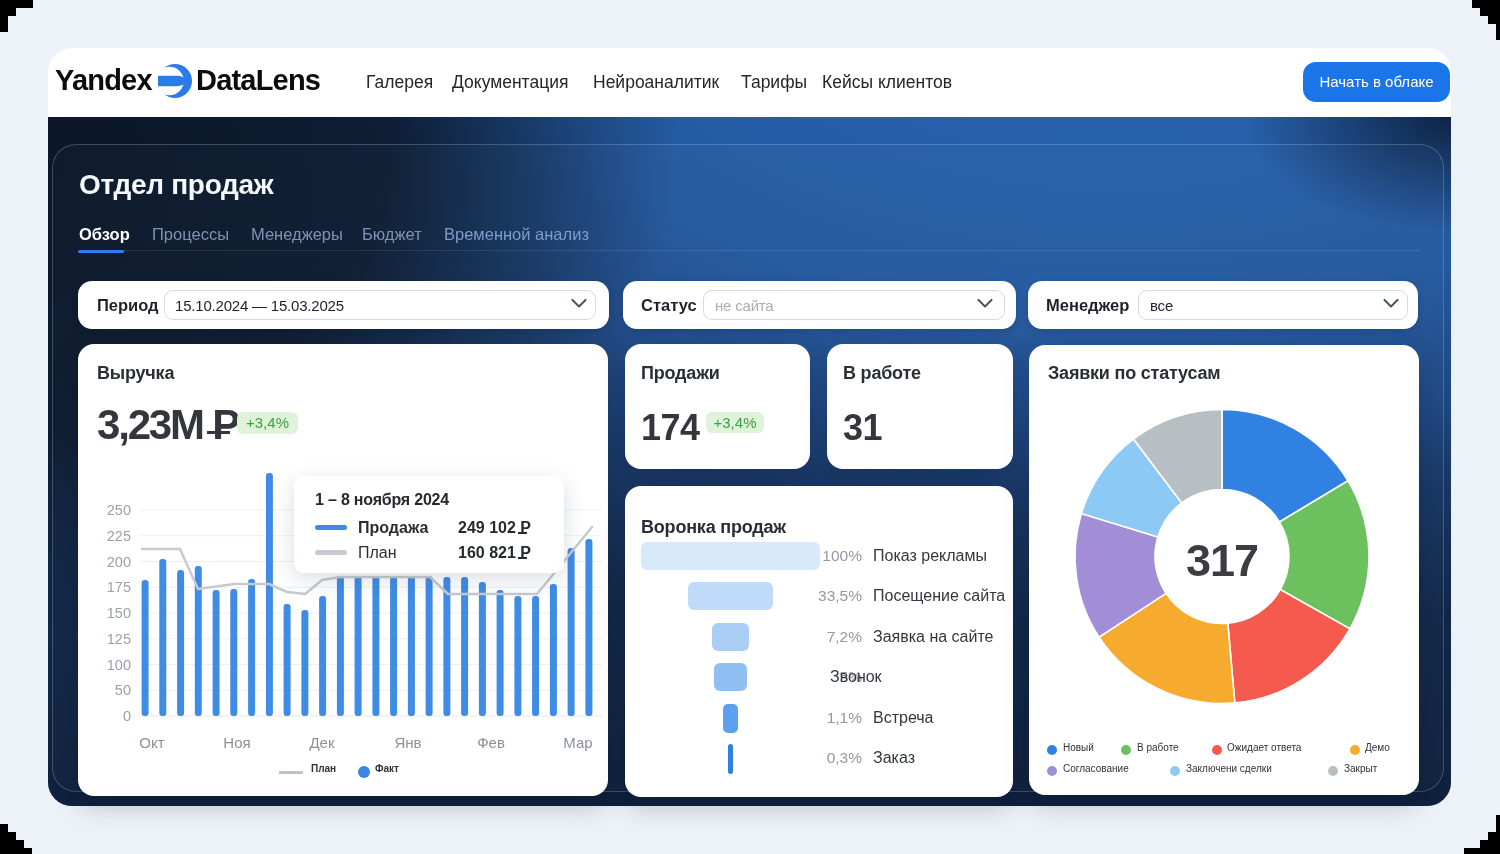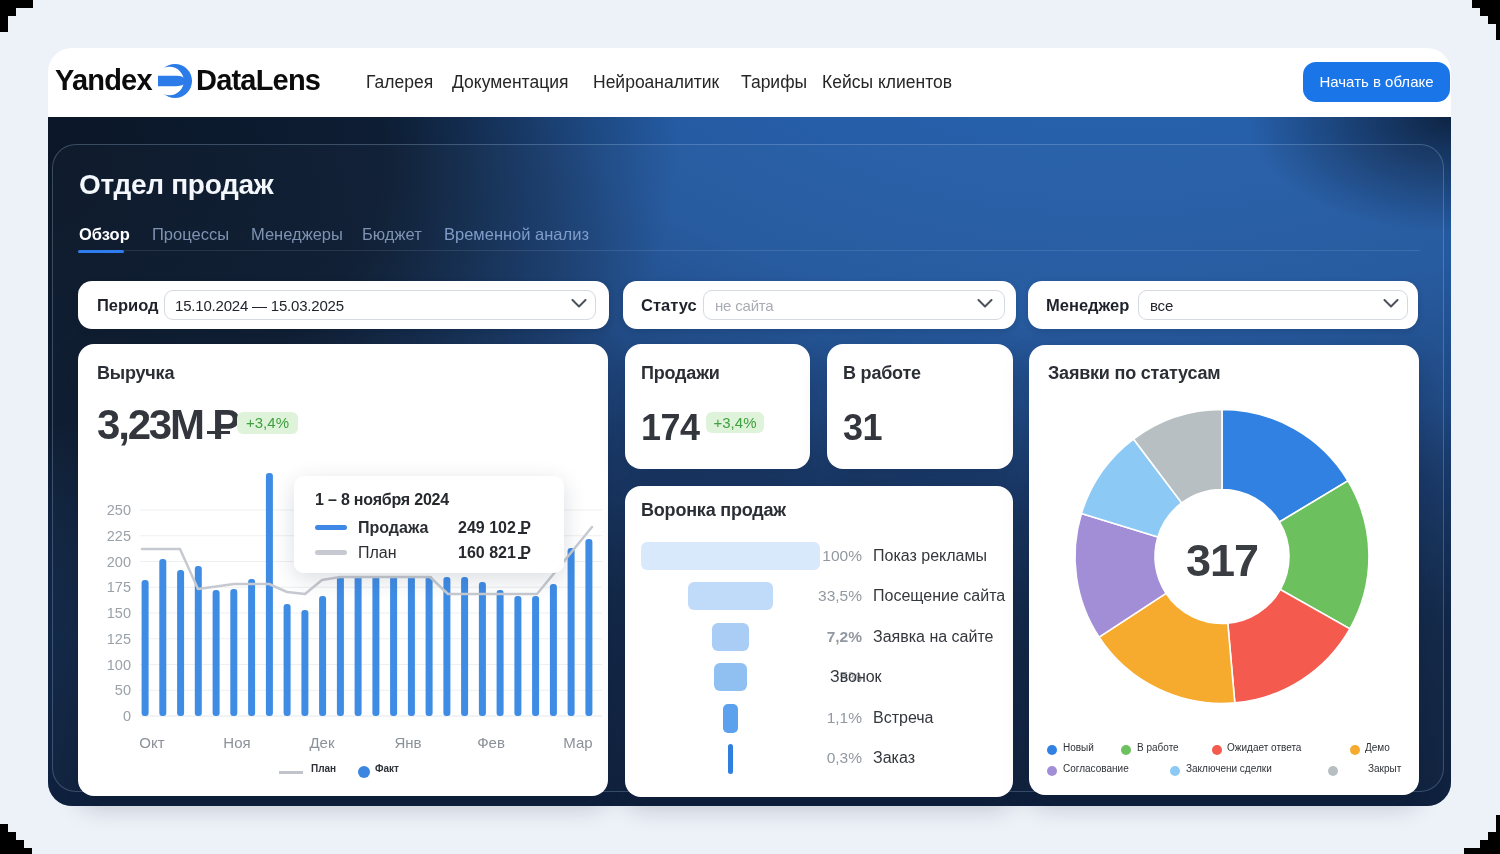--- a/index.html
+++ b/index.html
@@ -192,31 +192,31 @@
 <div class="card" style="left:625px; top:344px; width:185px; height:125px;"></div>
 <div class="ctitle" style="left:641px; top:364px;">Продажи</div>
 <div class="bignum" style="left:641px; top:410px; font-size:36px; line-height:1; letter-spacing:-0.5px;">174</div>
 <div class="badge" style="left:706px; top:412px; width:58px; height:21px; line-height:21px;">+3,4%</div>
 
 <div class="card" style="left:827px; top:344px; width:186px; height:125px;"></div>
 <div class="ctitle" style="left:843px; top:364px;">В работе</div>
 <div class="bignum" style="left:843px; top:410px; font-size:36px; line-height:1; letter-spacing:-0.5px;">31</div>
 
 <div class="card" style="left:625px; top:486px; width:388px; height:311px;"></div>
-<div class="ctitle" style="left:641px; top:501px;">Воронка продаж</div>
+<div class="ctitle" style="left:641px; top:518px;">Воронка продаж</div>
 
 <div class="fun-bar" style="left:641px; top:542px; width:179px; height:28px; background:#d9e9fc;"></div>
 <div class="fun-bar" style="left:688px; top:582px; width:85px; height:28px; background:#c0dbf9;"></div>
 <div class="fun-bar" style="left:712px; top:623px; width:37px; height:28px; background:#a9cdf4;"></div>
 <div class="fun-bar" style="left:714px; top:663px; width:33px; height:28px; background:#90c0f2;"></div>
 <div class="fun-bar" style="left:723px; top:704px; width:15px; height:29px; background:#5ca1ee; border-radius:5px;"></div>
 <div class="fun-bar" style="left:728px; top:744px; width:5px; height:30px; background:#2f7fdf; border-radius:2.5px;"></div>
 <div class="fun-pct" style="left:802px; top:547px;text-align:right;">100%</div>
 <div class="fun-pct" style="left:802px; top:587px;">33,5%</div>
-<div class="fun-pct" style="left:802px; top:628px;font-weight:bold;">7,2%</div>
+<div class="fun-pct" style="left:802px; top:628px;">7,2%</div>
 <div class="fun-pct" style="left:802px; top:668px;">5%</div>
 <div class="fun-pct" style="left:802px; top:709px;">1,1%</div>
 <div class="fun-pct" style="left:802px; top:749px;">0,3%</div>
 <div class="fun-name" style="left:873px; top:547px;">Показ рекламы</div>
 <div class="fun-name" style="left:873px; top:587px;">Посещение сайта</div>
 <div class="fun-name" style="left:873px; top:628px;">Заявка на сайте</div>
 <div class="fun-name" style="left:830px; top:668px;">Звонок</div>
 <div class="fun-name" style="left:873px; top:709px;">Встреча</div>
 <div class="fun-name" style="left:873px; top:749px;">Заказ</div>
 
@@ -239,21 +239,21 @@
 <div class="leg" style="left:1137px; top:742px;">В работе</div>
 <div class="dot" style="left:1212px; top:745px; width:10px; height:10px; background:#f45a4d;"></div>
 <div class="leg" style="left:1227px; top:742px;">Ожидает ответа</div>
 <div class="dot" style="left:1350px; top:745px; width:10px; height:10px; background:#f6ab2f;"></div>
 <div class="leg" style="left:1365px; top:742px;">Демо</div>
 <div class="dot" style="left:1047px; top:766px; width:10px; height:10px; background:#a28ed6;"></div>
 <div class="leg" style="left:1063px; top:763px;">Согласование</div>
 <div class="dot" style="left:1170px; top:766px; width:10px; height:10px; background:#8ccaf5;"></div>
 <div class="leg" style="left:1186px; top:763px;">Заключени сделки</div>
 <div class="dot" style="left:1328px; top:766px; width:10px; height:10px; background:#b8bfc3;"></div>
-<div class="leg" style="left:1344px; top:763px;margin-left:24px;">Закрыт</div>
+<div class="leg" style="left:1344px; top:763px;">Закрыт</div>
 
 <div class="corner" style="left:0; top:0; width:33px; height:8px;"></div>
 <div class="corner" style="left:0; top:8px; width:16px; height:8px;"></div>
 <div class="corner" style="left:0; top:16px; width:8px; height:16px;"></div>
 <div class="corner" style="left:1472px; top:0; width:28px; height:8px;"></div>
 <div class="corner" style="left:1480px; top:8px; width:20px; height:8px;"></div>
 <div class="corner" style="left:1488px; top:16px; width:12px; height:8px;"></div>
 <div class="corner" style="left:1496px; top:24px; width:4px; height:16px;"></div>
 <div class="corner" style="left:0; top:824px; width:8px; height:8px;"></div>
 <div class="corner" style="left:0; top:832px; width:16px; height:8px;"></div>

